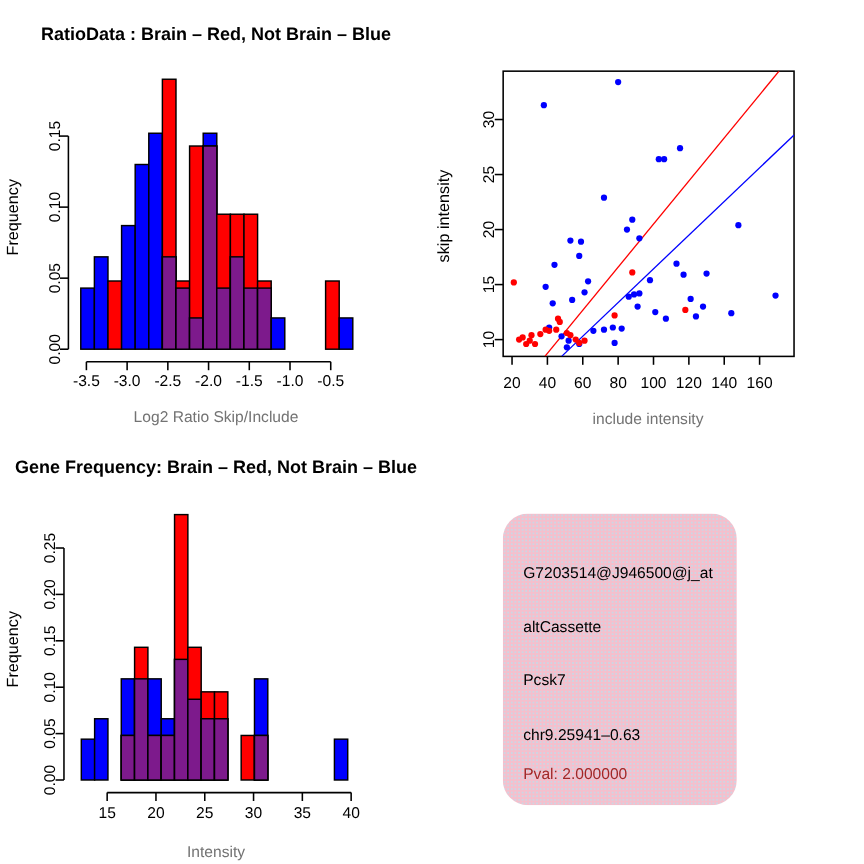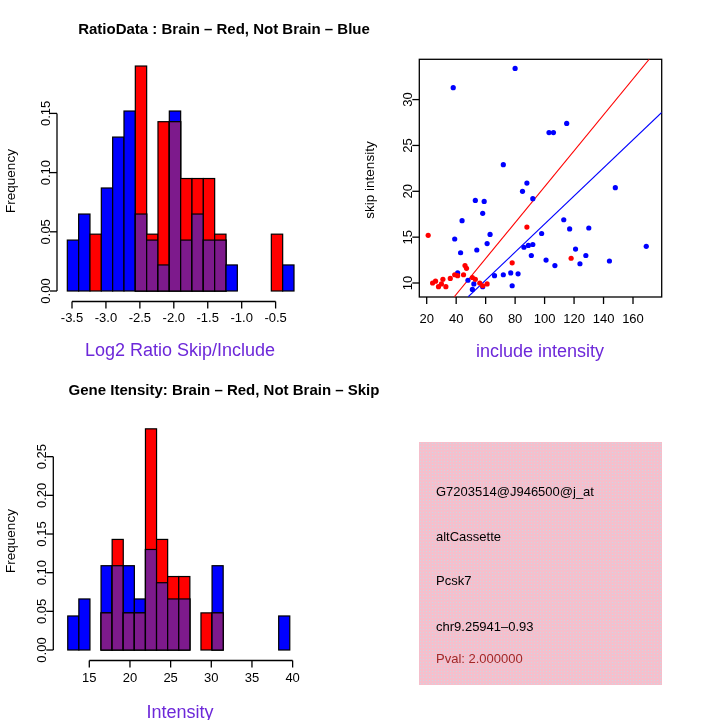--- a/index.html
+++ b/index.html
@@ -1,26 +1,26 @@
 <!DOCTYPE html>
 <html><head>
 <meta charset="utf-8">
 <style>
   html,body{margin:0;padding:0;background:#ffffff;}
   #stage{position:relative;width:720px;height:720px;background:#ffffff;overflow:hidden;
          font-family:"Liberation Sans",sans-serif;}
   .chart-svg{position:absolute;}
-  .ptitle{position:absolute;width:360px;text-align:center;font-size:15px;font-weight:bold;color:#000;margin-left:44px;}
-  .pxlab{position:absolute;width:360px;text-align:center;font-size:18px;color:#6d28d9;}
+  .ptitle{position:absolute;width:360px;text-align:center;font-size:15px;font-weight:bold;color:#000;}
+  .pxlab{position:absolute;width:360px;text-align:center;font-size:13px;color:#737373;}
   .pylab{position:absolute;width:140px;height:16px;line-height:16px;text-align:center;
          font-size:13.5px;color:#000;transform:rotate(-90deg);}
-  #info-panel{position:absolute;left:419px;top:442px;width:243px;height:243px;
+  #info-panel{position:absolute;left:419px;top:428px;width:195px;height:243px;
               background-color:#f5bfcc;
               background-image:radial-gradient(#ccd6e4 0.8px, rgba(0,0,0,0) 1px);
-              background-size:3px 3px;}
+              background-size:3px 3px;border-radius:21px;}
   .info-line{position:absolute;left:17px;font-size:13px;color:#000;white-space:pre;}
 </style>
 </head>
 <body>
 
 <div id="stage">
 
   <svg class="chart-svg" style="left:0;top:0" width="360" height="360">
       <g stroke="#000" stroke-width="1.3">
         <line x1="57" y1="113.4" x2="57" y2="291"></line>
@@ -249,31 +249,31 @@
         <rect x="178.76299999999998" y="238.9622" width="11.101545000000044" height="51.037800000000004" fill="#7d1a8c"></rect>
         <rect x="200.96608999999995" y="252.8816" width="11.101545000000044" height="37.11840000000001" fill="#ff0000"></rect>
         <rect x="212.067635" y="205.71030000000002" width="11.101544999999987" height="84.28969999999998" fill="#0000ff"></rect>
         <rect x="212.067635" y="252.8816" width="11.101544999999987" height="37.11840000000001" fill="#ff0000"></rect>
         <rect x="212.067635" y="252.8816" width="11.101544999999987" height="37.11840000000001" fill="#7d1a8c"></rect>
         <rect x="278.676905" y="255.97480000000002" width="11.101544999999987" height="34.025199999999984" fill="#0000ff"></rect>
       </g>
     </svg>
 
   <div class="ptitle" style="left:0;top:20px">RatioData : Brain – Red, Not Brain – Blue</div>
-  <div class="ptitle" style="left:0;top:381px">Gene Itensity: Brain – Red, Not Brain – Skip</div>
+  <div class="ptitle" style="left:0;top:381px">Gene Frequency: Brain – Red, Not Brain – Blue</div>
 
   <div class="pxlab" style="left:0;top:340px">Log2 Ratio Skip/Include</div>
   <div class="pxlab" style="left:0;top:702px">Intensity</div>
   <div class="pxlab" style="left:360px;top:341px">include intensity</div>
 
   <div class="pylab" style="left:-59px;top:173px">Frequency</div>
   <div class="pylab" style="left:300px;top:172px">skip intensity</div>
   <div class="pylab" style="left:-59px;top:533px">Frequency</div>
 
   <div id="info-panel">
     <div class="info-line" style="top:42px">G7203514@J946500@j_at</div>
     <div class="info-line" style="top:87px">altCassette</div>
     <div class="info-line" style="top:131px">Pcsk7</div>
-    <div class="info-line" style="top:177px">chr9.25941–0.93</div>
+    <div class="info-line" style="top:177px">chr9.25941–0.63</div>
     <div class="info-line" style="top: 209px; color: rgb(160, 40, 40); text-align: right;">Pval: 2.000000</div>
   </div>
 
 </div>
 
 </body></html>

